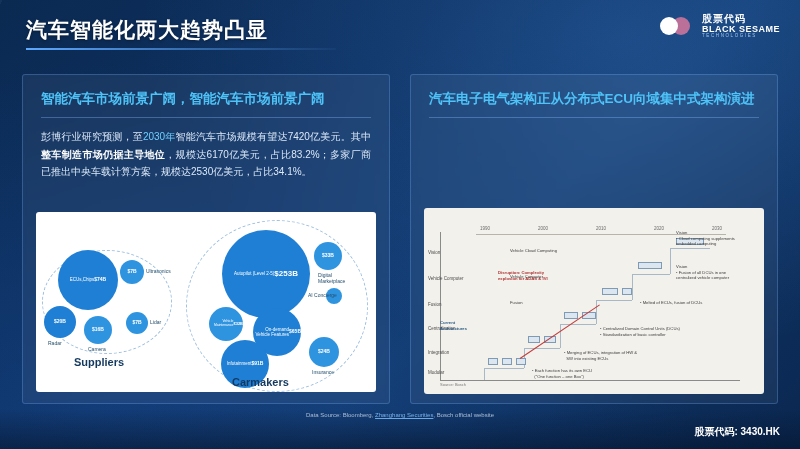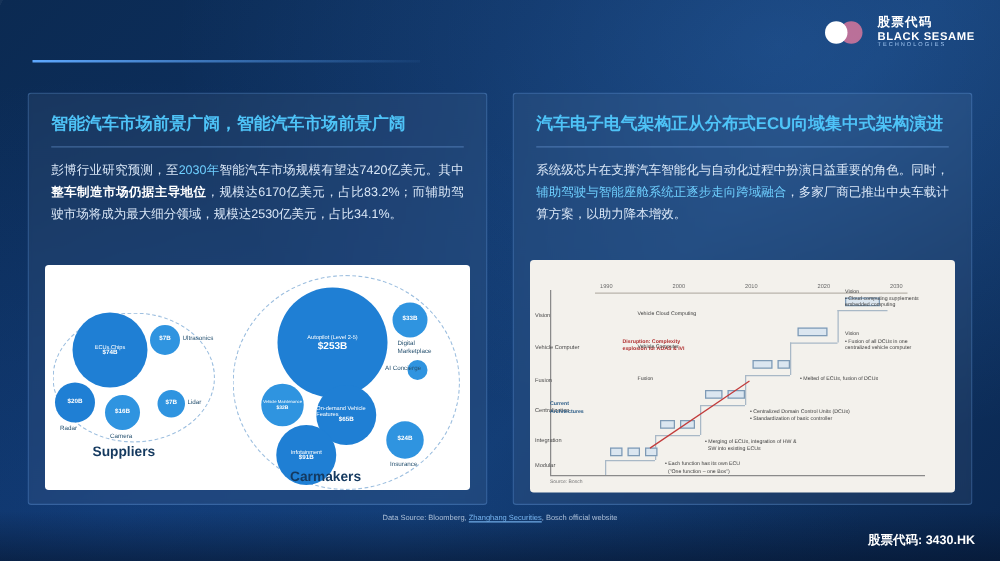--- a/index.html
+++ b/index.html
@@ -96,23 +96,23 @@
     position: absolute; left: 36px; top: 212px;
     width: 340px; height: 180px;
     background: #ffffff;
     border-radius: 3px;
     overflow: hidden;
   }
   .bubble {
     position: absolute;
     border-radius: 50%;
     color: #ffffff;
-    display: flex; flex-direction: column;
+    display: flex; 
     align-items: center; justify-content: center;
-    text-align: left;
+    text-align: right;
     line-height: 1.15;
     font-size: 4.5px;
   }
   .bubble .val { font-size: 5px; font-weight: bold; }
   .ring {
     position: absolute;
     border: 1px dashed #9fc0e0;
     border-radius: 50%;
   }
   .grp-label {
@@ -204,40 +204,41 @@
     position: absolute; left: 0; bottom: 0; width: 800px; height: 40px;
     background: linear-gradient(0deg, rgba(5,20,45,0.6), transparent);
   }
 </style>
 </head>
 <body>
 
 <div class="slide">
 
   <div class="header">
+    <div class="title">汽车智能化两大趋势凸显</div>
     <div class="title-underline"></div>
 
     <div class="brand">
       <div class="brand-mark">
         <div class="c1"></div>
           <div class="c2"></div>
       </div>
       <div class="brand-text">
         <div class="brand-cn">股票代码</div>
         <div class="brand-en">BLACK SESAME</div>
         <div class="brand-sub">TECHNOLOGIES</div>
       </div>
     </div>
   </div>
 
   <div class="card card-left">
     <div class="card-heading">智能汽车市场前景广阔，智能汽车市场前景广阔</div>
     <div class="heading-rule"></div>
     <div class="card-body">
-      <span>彭博行业研究预测，至</span><span class="hl-blue">2030年</span><span>智能汽车市场规模有望达7420亿美元。其中</span><span class="hl-white">整车制造市场仍据主导地位</span><span>，规模达6170亿美元，占比83.2%；而辅助驾驶市场将成为最大细分领域，规模达2530亿美元，占比34.1%。</span>
+      <span>彭博行业研究预测，至</span><span class="hl-blue">2030年</span><span>智能汽车市场规模有望达7420亿美元。其中</span><span class="hl-white">整车制造市场仍据主导地位</span><span>，规模达6170亿美元，占比83.2%；多家厂商已推出中央车载计算方案，规模达2530亿美元，占比34.1%。</span>
     </div>
   </div>
 
   <div class="fig-left">
     <div class="ring" style="left:6px; top:38px; width:130px; height:104px;"></div>
     <div class="ring" style="left:150px; top:8px; width:182px; height:172px;"></div>
 
     <div class="bubble" style="left:22px; top:38px; width:60px; height:60px; background:#1f7fd4;">
       <span>ECUs,Chips</span>
       <span class="val">$74B</span>
@@ -291,23 +292,20 @@
     </div>
     <div class="out-label" style="left:276px; top:157px;">Insurance</div>
 
     <div class="grp-label" style="left:38px; top:144px;">Suppliers</div>
     <div class="grp-label" style="left:196px; top:164px;">Carmakers</div>
   </div>
 
   <div class="card card-right">
     <div class="card-heading center">汽车电子电气架构正从分布式ECU向域集中式架构演进</div>
     <div class="heading-rule"></div>
-    <div class="card-body">
-      <span>系统级芯片在支撑汽车智能化与自动化过程中扮演日益重要的角色。同时，</span><span class="hl-blue">辅助驾驶与智能座舱系统正逐步走向跨域融合</span><span>，多家厂商已推出中央车载计算方案，以助力降本增效。</span>
-    </div>
   </div>
 
   <div class="fig-right">
 
     <div class="fr-axis-y"></div>
     <div class="fr-axis-x"></div>
     <div class="fr-yearrow"></div>
 
     <div class="fr-year" style="left:56px;">1990</div>
     <div class="fr-year" style="left:114px;">2000</div>

